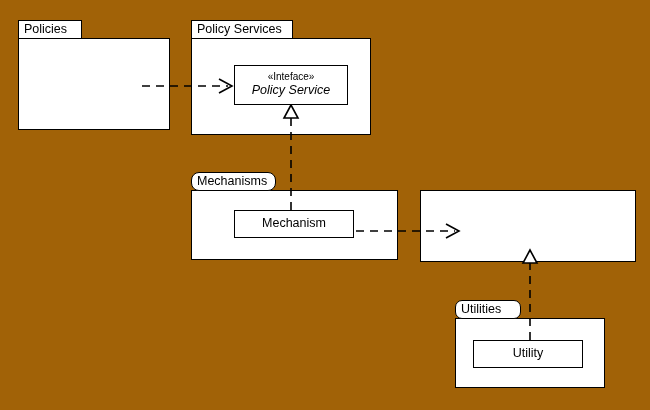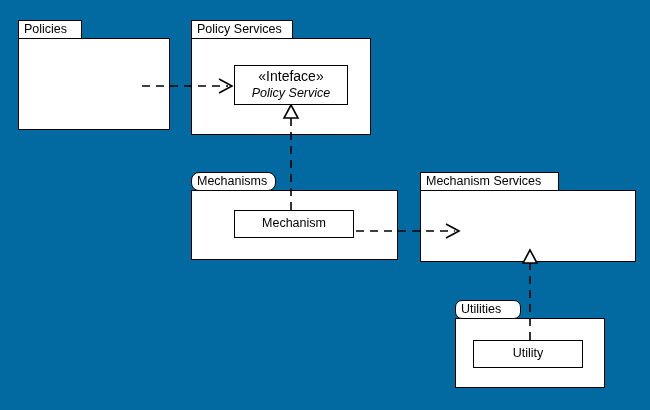--- a/index.html
+++ b/index.html
@@ -9,21 +9,21 @@
     background: #ffffff;
   }
   body {
     font-family: "Liberation Sans", sans-serif;
     -webkit-font-smoothing: antialiased;
   }
   #diagram {
     position: relative;
     width: 650px;
     height: 410px;
-    background: #0369a1;
+    background: #a16207;
     overflow: hidden;
   }
 
   
   .package {
     position: absolute;
   }
   .pkg-tab {
     position: absolute;
     left: 0;
@@ -57,21 +57,21 @@
     border: 1px solid #000000;
     background: #ffffff;
     display: flex;
     flex-direction: column;
     align-items: center;
     justify-content: center;
     color: #000000;
     z-index: 5;
   }
   .node .stereotype {
-    font-size: 14px;
+    font-size: 10px;
     line-height: 1.25;
     font-style: normal;
     white-space: nowrap;
   }
   .node .nodename {
     font-size: 12.5px;
     line-height: 1.25;
     white-space: nowrap;
   }
   .node.iface .nodename {
@@ -118,23 +118,20 @@
   </div>
 
   <div class="package" style="left:191px; top:172px; width:207px; height:88px;">
     <div class="pkg-tab" style="width:85px; height:19px;border-radius:8px;">
       <span>Mechanisms</span>
     </div>
     <div class="pkg-body" style="top:18px; width:207px; height:70px;"></div>
   </div>
 
   <div class="package" style="left:420px; top:172px; width:216px; height:90px;">
-    <div class="pkg-tab" style="width:139px; height:19px;">
-      <span>Mechanism Services</span>
-    </div>
     <div class="pkg-body" style="top:18px; width:216px; height:72px;"></div>
   </div>
 
   <div class="package" style="left:455px; top:300px; width:150px; height:88px;">
     <div class="pkg-tab" style="width:66px; height:19px;border-radius:7px;">
       <span>Utilities</span>
     </div>
     <div class="pkg-body" style="top:18px; width:150px; height:70px;"></div>
   </div>
 

